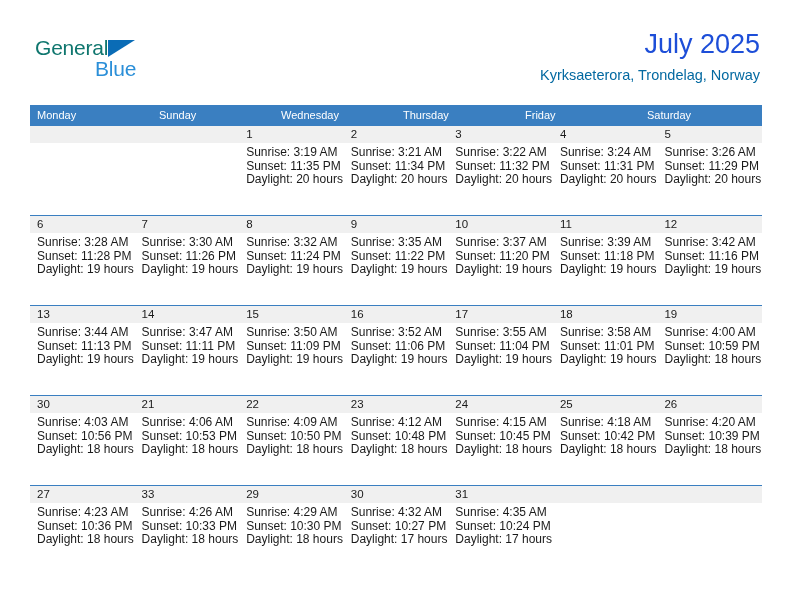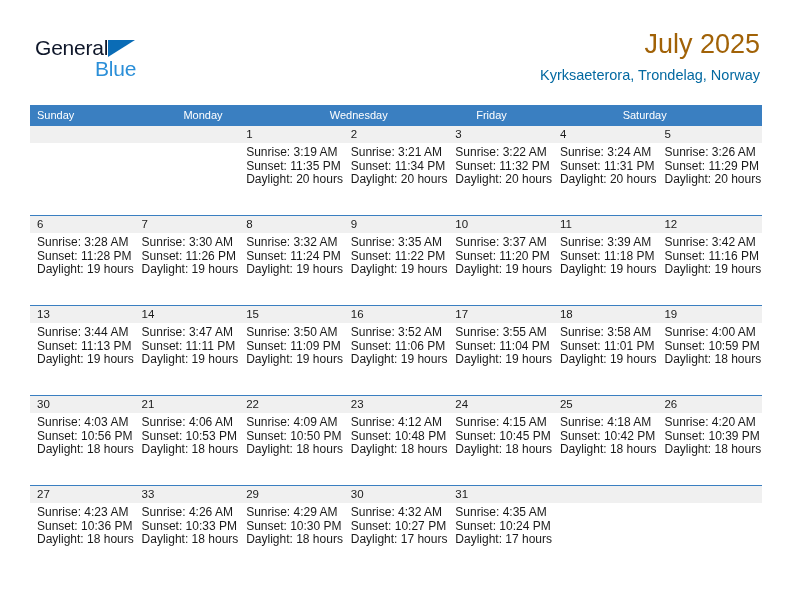--- a/index.html
+++ b/index.html
@@ -35,21 +35,21 @@
     top: 8px;
     width: 160px;
     height: 52px;
   }
   .logo-general {
     position: absolute;
     left: 0;
     top: 0;
     font-size: 21px;
     letter-spacing: -0.2px;
-    color: #0f172a;
+    color: #0f766e;
     font-family: "Liberation Sans", sans-serif;
   }
   .logo-tri {
     position: absolute;
     left: 73px;
     top: 4px;
     width: 0;
     height: 0;
     border-left: 27px solid #0a6cb6;
     border-bottom: 17px solid transparent;
@@ -63,21 +63,21 @@
     letter-spacing: -0.2px;
   }
   .title-block {
     position: absolute;
     right: 0;
     top: 0;
     text-align: right;
   }
   .cal-title {
     font-size: 27px;
-    color: #a16207;
+    color: #1d4ed8;
     line-height: 32px;
     font-weight: normal;
     white-space: nowrap;
   }
   .cal-subtitle {
     margin-top: 6px;
     font-size: 14.5px;
     color: #0369a1;
     line-height: 18px;
     white-space: nowrap;
@@ -161,23 +161,24 @@
 
     <div class="title-block">
       <div class="cal-title">July 2025</div>
       <div class="cal-subtitle">Kyrksaeterora, Trondelag, Norway</div>
     </div>
 
   </div>
 
   <div class="calendar">
     <div class="weekday-header" id="weekday-header">
+        <div class="weekday-cell">Monday</div>
         <div class="weekday-cell">Sunday</div>
-        <div class="weekday-cell">Monday</div>
         <div class="weekday-cell">Wednesday</div>
+        <div class="weekday-cell">Thursday</div>
         <div class="weekday-cell">Friday</div>
         <div class="weekday-cell">Saturday</div>
       </div>
     <div id="calendar-body">
         <div class="week-row">
           <div class="week-inner">
             <div class="day-cell empty">
               <div class="day-number-band"></div>
             </div>
             <div class="day-cell empty">

